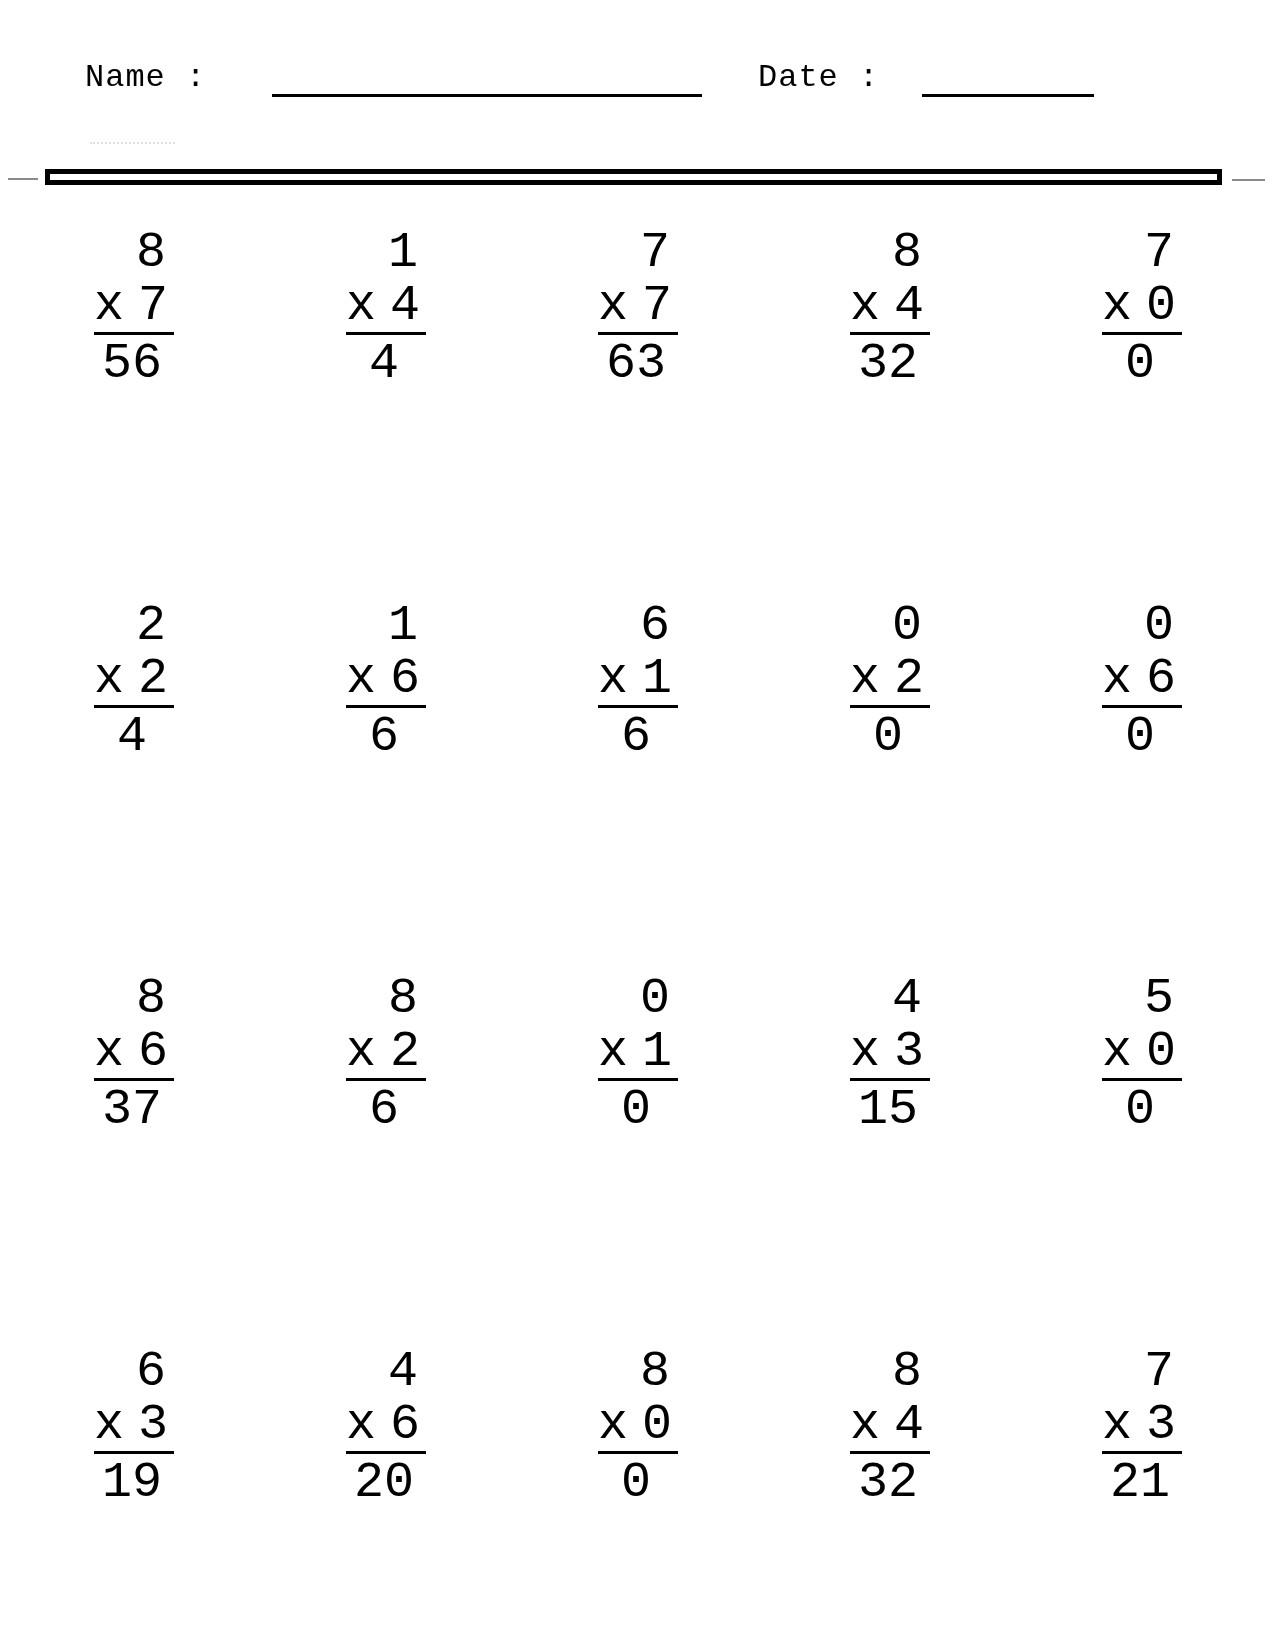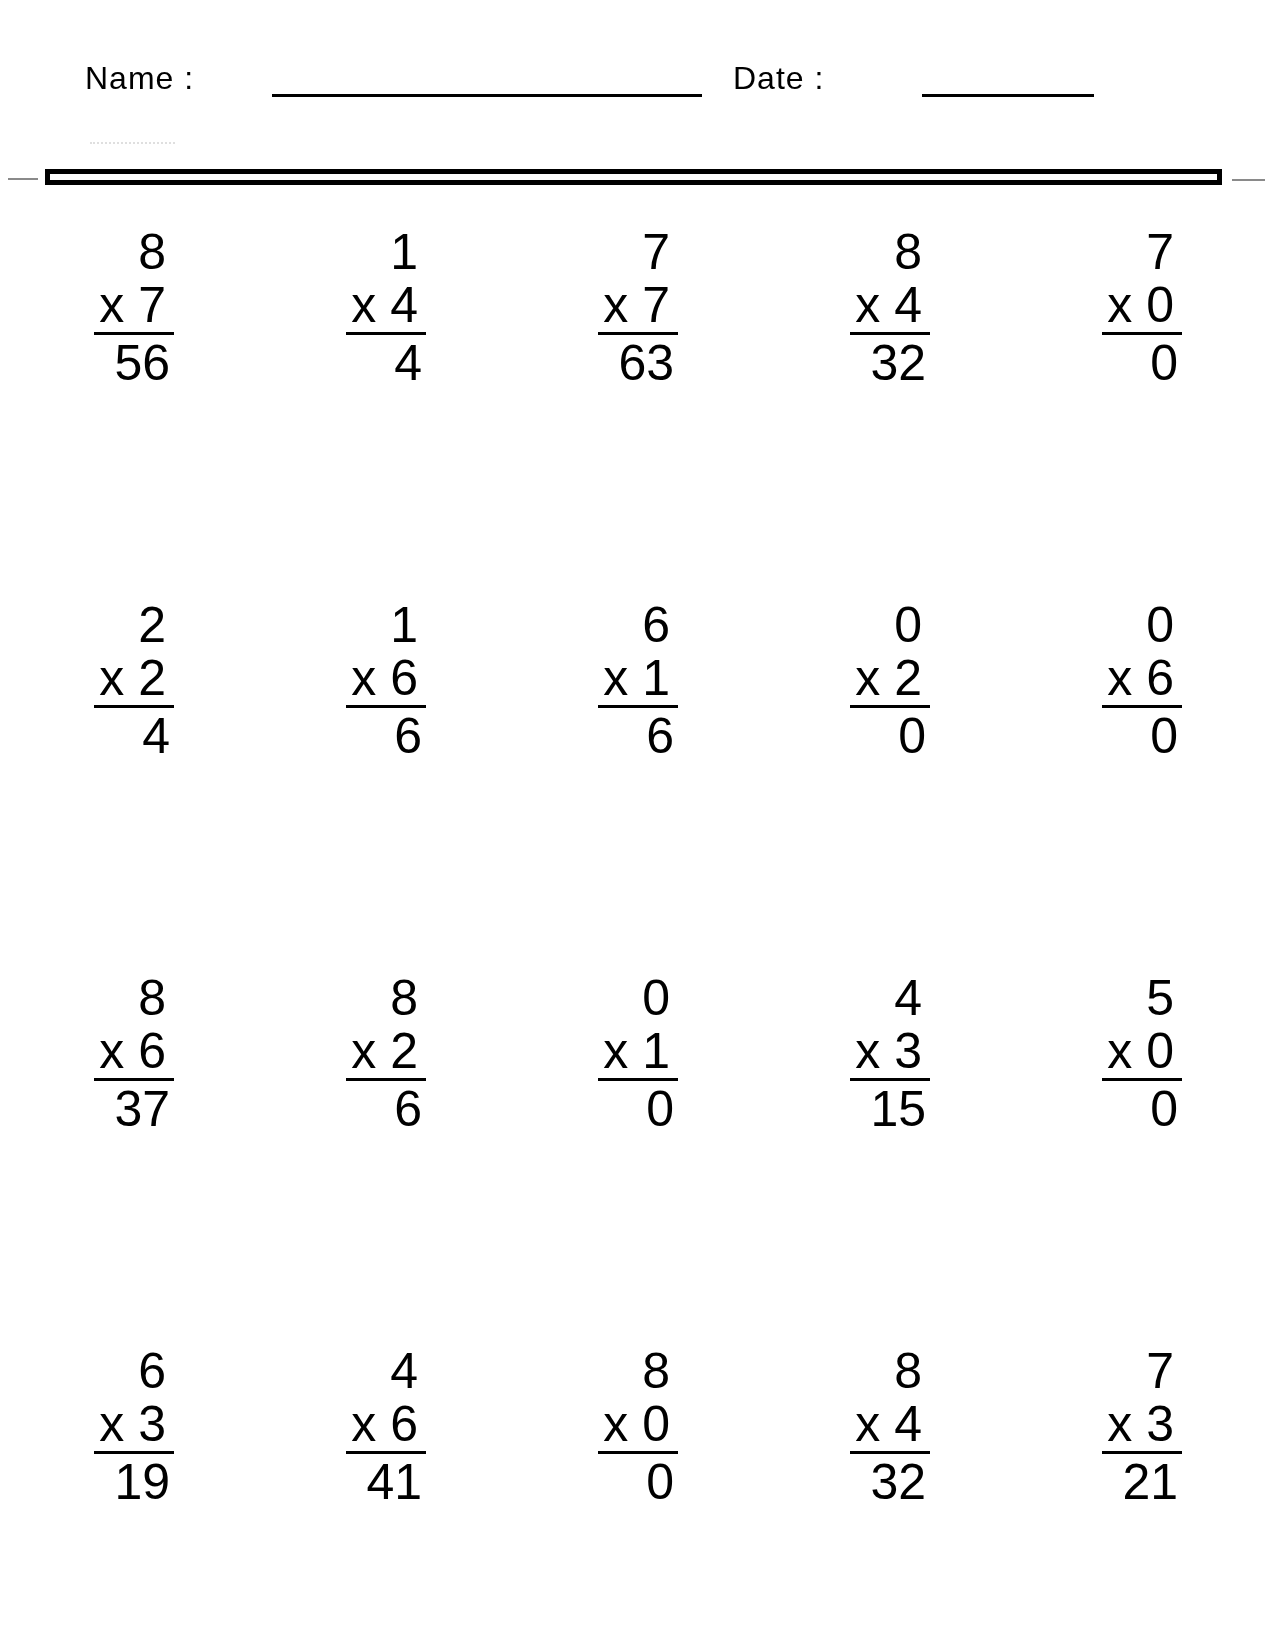--- a/index.html
+++ b/index.html
@@ -1,37 +1,37 @@
 <!DOCTYPE html>
 <html><head>
 <meta charset="utf-8">
 <style>
   html, body { margin: 0; padding: 0; background: #ffffff; }
   .page {
     position: relative;
     width: 1275px;
     height: 1650px;
     background: #ffffff;
-    font-family: Liberation Sans, sans-serif;
+    font-family: Liberation Mono, monospace;
     color: #000000;
     overflow: hidden;
   }
 
   
   .hdr-label {
     position: absolute;
     top: 60px;
     font-size: 32px;
     letter-spacing: 1px;
     line-height: 36px;
     color: #000;
     white-space: nowrap;
   }
   .name-label { left: 85px; }
-  .date-label { left: 733px; }
+  .date-label { left: 758px; }
   .blank-line {
     position: absolute;
     top: 94px;
     height: 3px;
     background: #000;
   }
   .name-line { left: 272px; width: 430px; }
   .date-line { left: 922px; width: 172px; }
 
   
@@ -83,21 +83,21 @@
     color: #000;
   }
   .operand  { padding-right: 8px; }
   .op-line  { padding-right: 8px; white-space: nowrap; }
   .op-digit { margin-left: 14px; }
   .ans-rule {
     height: 3px;
     background: #000;
     margin: 0 0 2px 0;
   }
-  .answer { padding-right: 4px; }
+  .answer { padding-right: 4px; text-align: center; }
 </style>
 </head>
 <body>
 
 <div class="page">
 
   <span class="hdr-label name-label">Name :</span>
   <div class="blank-line name-line"></div>
 
   <span class="hdr-label date-label">Date :</span>
@@ -253,21 +253,21 @@
     <div class="ans-rule"></div>
     <div class="answer">19</div>
   </div>
 
   <div class="problem">
     <div class="operand">4</div>
     <div class="op-line">
       <span class="op-sign">x</span><span class="op-digit">6</span>
     </div>
     <div class="ans-rule"></div>
-    <div class="answer">41</div>
+    <div class="answer">20</div>
   </div>
 
   <div class="problem">
     <div class="operand">8</div>
     <div class="op-line">
       <span class="op-sign">x</span><span class="op-digit">0</span>
     </div>
     <div class="ans-rule"></div>
     <div class="answer">0</div>
   </div>

